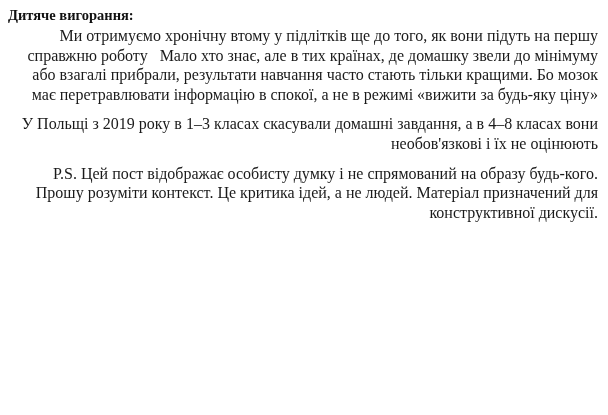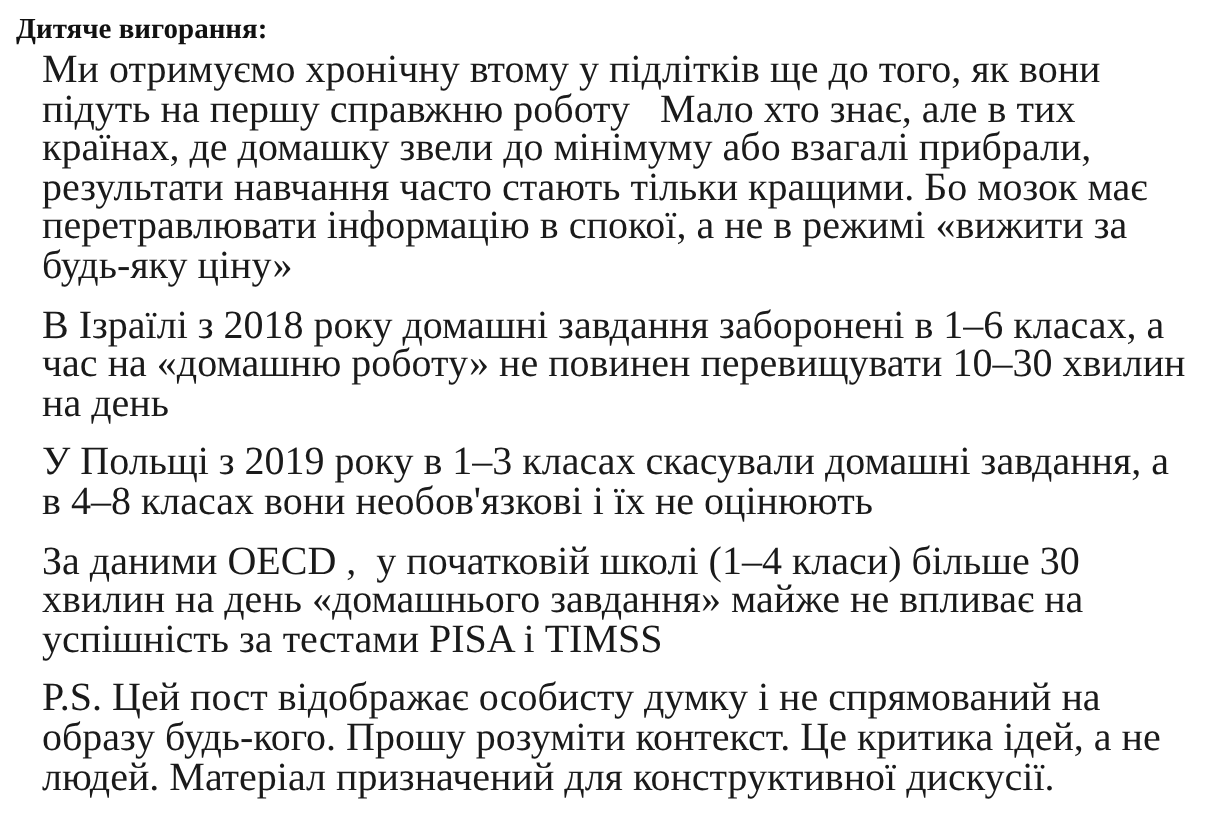--- a/index.html
+++ b/index.html
@@ -25,34 +25,32 @@
   .heading {
     font-family: "Liberation Serif", serif;
     font-size: 14.5px;
     font-weight: 700;
     line-height: 19px;
     margin: 0 0 1px 0;
     color: #111111;
   }
   .para {
     font-family: "Liberation Serif", serif;
-    font-size: 20px;
+    font-size: 16px;
     line-height: 19.6px;
-    margin: 0 0 10px 13px;
+    margin: 0 0 10px 0;
     color: #1a1a1a;
-    text-align: left;
+    text-align: right;
     white-space: pre-wrap;
   }
   .para:last-child {
     margin-bottom: 0;
   }
 </style>
 </head>
 <body>
 
 <div class="page">
   <h1 class="heading">Дитяче вигорання:</h1>
   <p class="para">Ми отримуємо хронічну втому у підлітків ще до того, як вони підуть на першу справжню роботу   Мало хто знає, але в тих країнах, де домашку звели до мінімуму або взагалі прибрали, результати навчання часто стають тільки кращими. Бо мозок має перетравлювати інформацію в спокої, а не в режимі «вижити за будь-яку ціну»</p>
-  <p class="para">В Ізраїлі з 2018 року домашні завдання заборонені в 1–6 класах, а час на «домашню роботу» не повинен перевищувати 10–30 хвилин на день</p>
   <p class="para">У Польщі з 2019 року в 1–3 класах скасували домашні завдання, а в 4–8 класах вони необов'язкові і їх не оцінюють</p>
-  <p class="para">За даними OECD ,  у початковій школі (1–4 класи) більше 30 хвилин на день «домашнього завдання» майже не впливає на успішність за тестами PISA і TIMSS</p>
   <p class="para">P.S. Цей пост відображає особисту думку і не спрямований на образу будь-кого. Прошу розуміти контекст. Це критика ідей, а не людей. Матеріал призначений для конструктивної дискусії.</p>
 </div>
 
 </body></html>

